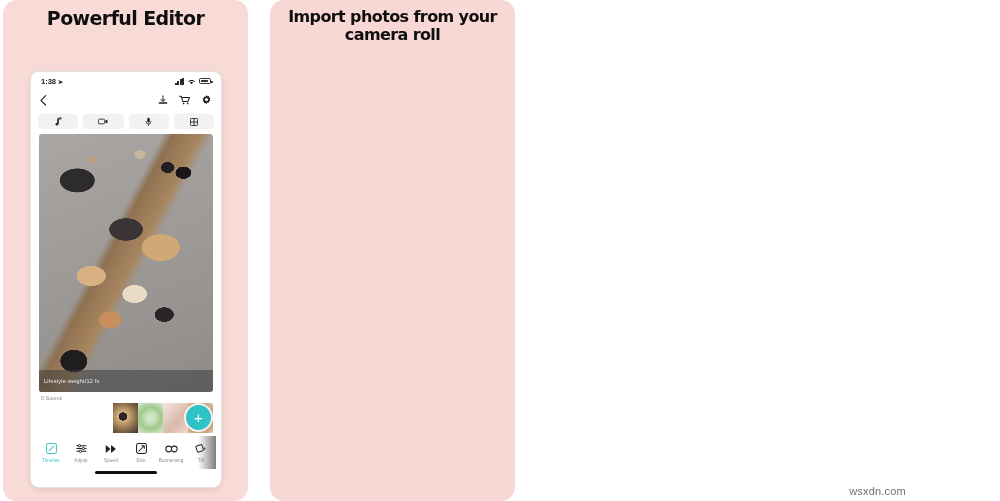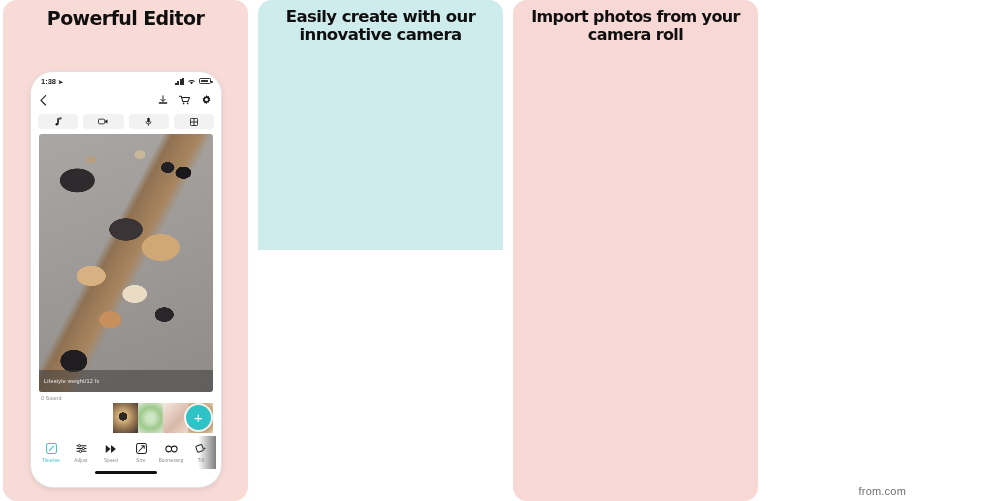--- a/index.html
+++ b/index.html
@@ -6,21 +6,21 @@
   * { box-sizing: border-box; margin: 0; padding: 0; }
   html, body {
     width: 1000px; height: 501px;
     background: #ffffff;
     font-family: "Liberation Sans", sans-serif;
     overflow: hidden;
   }
   .gallery {
     width: 912px; height: 501px;
     display: flex;
-    gap: 10px;
+    gap: 22px;
     padding: 0 0 0 0;
     background: #ffffff;
     position: relative;
   }
   .panel {
     position: relative;
     width: 245px;
     height: 501px;
     border-radius: 14px;
     overflow: hidden;
@@ -51,21 +51,21 @@
     letter-spacing: -0.6px;
     font-family: "DejaVu Sans", sans-serif;
   }
   .headline.small { font-size: 16.5px; }
   .headline.tiny { font-size: 16px; }
 
   
   .phone {
     position: absolute;
     background: #ffffff;
-    border-radius: 22px;
+    border-radius: 8px;
     box-shadow: 0 0 0 1px #e3e3e3, 0 2px 6px rgba(0,0,0,.12);
     overflow: hidden;
     z-index: 4;
   }
   .phone.p1 { left: 28px; top: 72px; width: 190px; height: 415px; }
 
   
   .statusbar {
     height: 18px;
     display: flex; align-items: center; justify-content: space-between;
@@ -328,27 +328,22 @@
               </svg>
           </span>
           <span class="tlabel">Tilt</span>
           <span class="fade-right"></span>
         </div>
       </div>
       <div class="home-ind"></div>
     </div>
   </div>
 
-  <div class="panel p2">
-    <div class="bg bg-cyan"></div>
-    <div class="headline small">Easily create with our innovative camera</div>
-
-  </div>
 
 
   <div class="panel p4">
     <div class="bg bg-pink2"></div>
     <div class="headline tiny">Import photos from your camera roll</div>
 
   </div>
 
-  <div class="watermark">from.com</div>
+  <div class="watermark">wsxdn.com</div>
 </div>
 
 </body></html>

